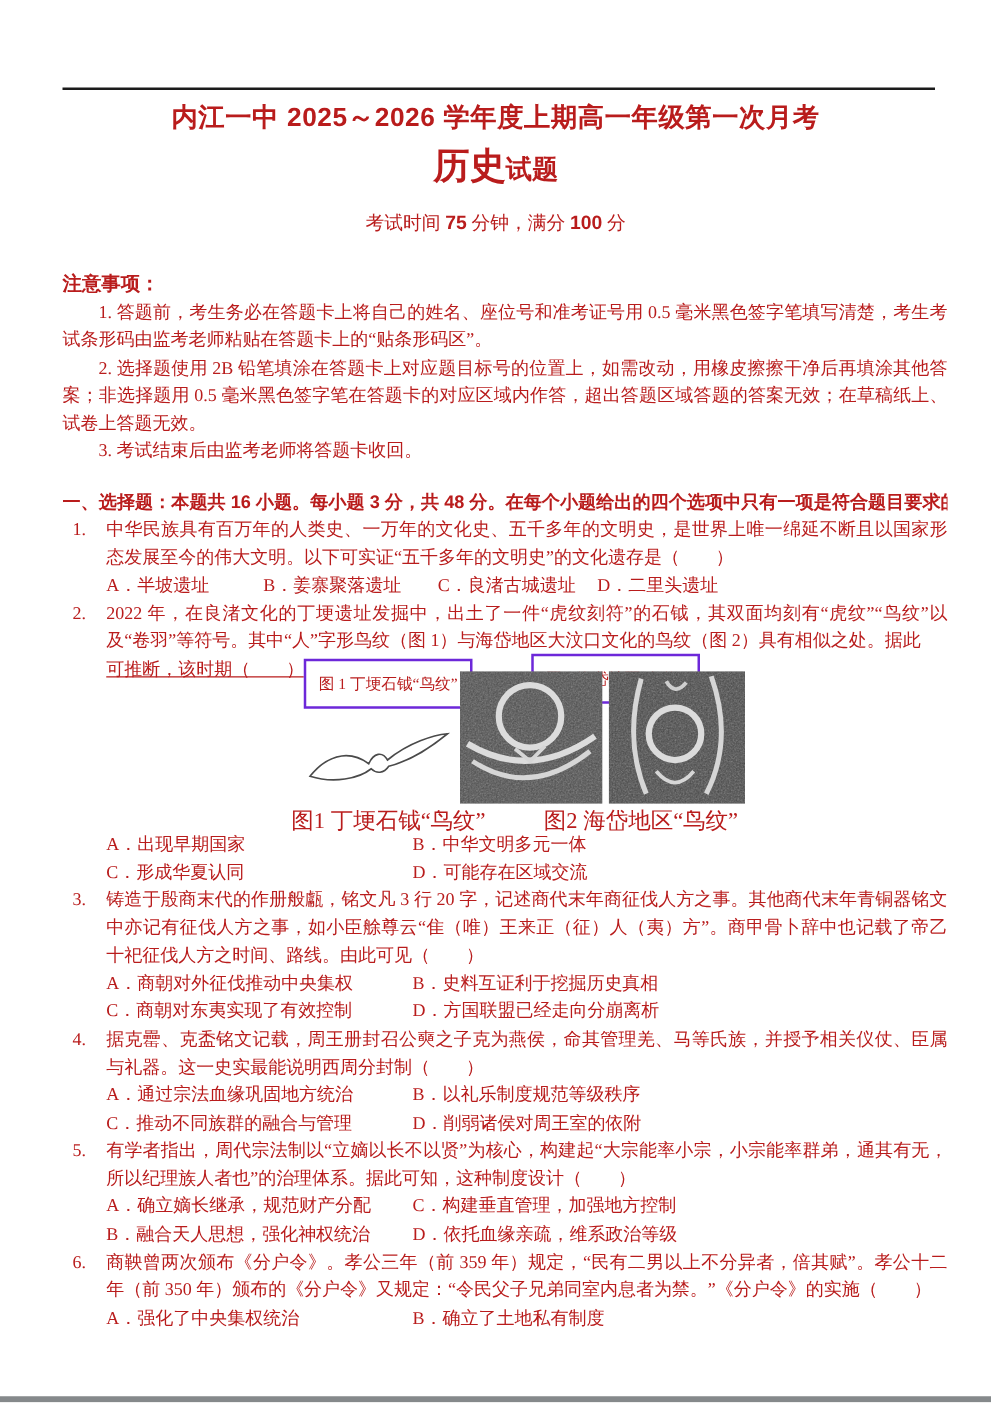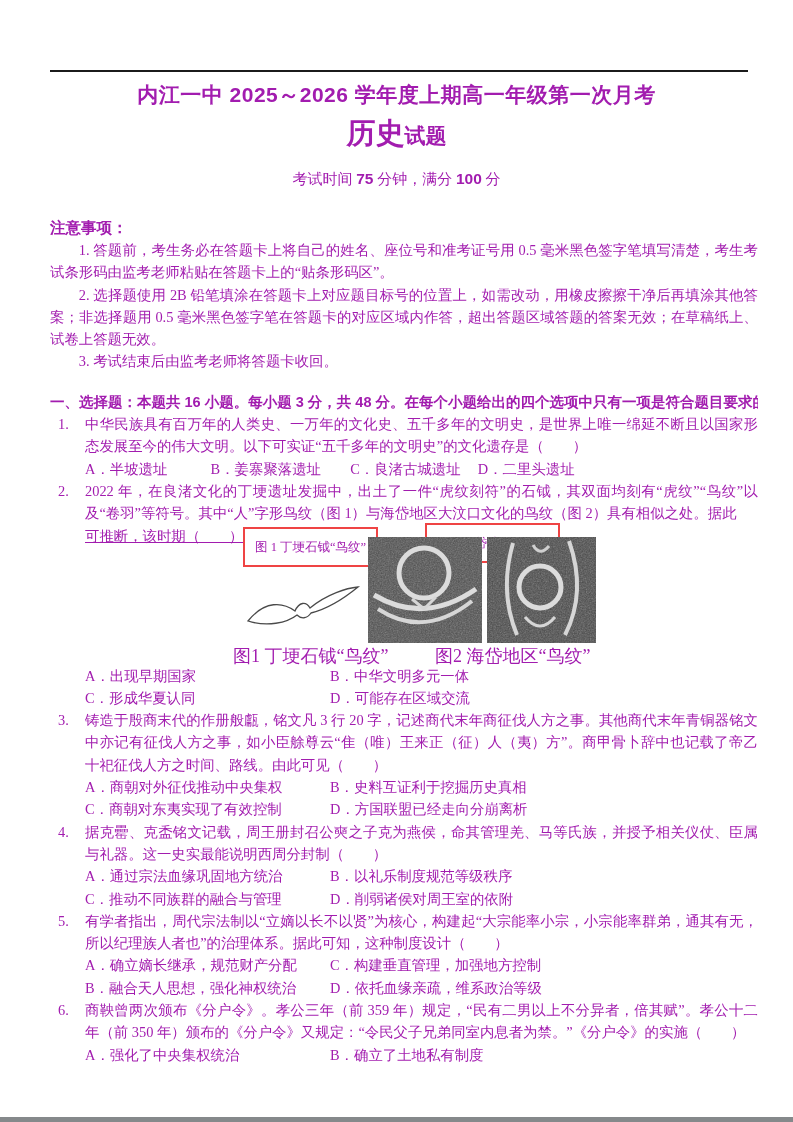--- a/index.html
+++ b/index.html
@@ -1,19 +1,19 @@
 <!DOCTYPE html>
 <html><head>
 <meta charset="utf-8">
 <style>
   * { margin:0; padding:0; box-sizing:border-box; }
   html,body { background:#fff; }
   .page {
     width:793px; height:1122px; position:relative; background:#fff;
-    font-family:"Liberation Serif", serif; color:#a21caf; overflow:hidden;
+    font-family:"Liberation Serif", serif; color:#b91c1c; overflow:hidden;
   }
   .rule { position:absolute; top:70px; left:50px; width:698px; border-top:2px solid #1b1b1b; }
   .header { padding-top:80px; }
   .title {
     text-align:center; font-family:"Liberation Sans", sans-serif; font-weight:bold;
     font-size:21px; line-height:30px; letter-spacing:0.5px;
   }
   .subtitle { text-align:center; font-family:"Liberation Sans", sans-serif; font-weight:bold; margin-top:4px; line-height:38px; }
   .subtitle .big { font-size:29px; }
   .subtitle .small { font-size:21px; }
@@ -33,21 +33,21 @@
   .qnum { position:absolute; left:8px; top:0; }
   .stem { text-align:justify; }
   .opts-inline span { display:inline-block; }
   .opts-inline .w1 { width:122px; }
   .opts-inline .w2 { width:136px; }
   .opts-inline .w3 { width:124px; }
   .opts2 { display:grid; grid-template-columns:245px 1fr; }
   .fig { position:relative; height:140px; }
   .fig-tail { position:absolute; left:0; top:0;text-decoration:underline; }
   .label-box {
-    position:absolute; background:#fff; border:2px solid #ef4444;
+    position:absolute; background:#fff; border:2px solid #6d28d9;
     font-size:12.5px; line-height:14px; padding:11px 10px; white-space:nowrap;
   }
   .label-box.b1 { left:158px; top:2px; }
   .label-box.b2 { left:340px; top:-2px; border-width:2.5px; }
   .fig-drawing { position:absolute; left:160px; top:58px; }
   .rub1 { position:absolute; left:283px; top:12px; }
   .rub2 { position:absolute; left:402px; top:12px; }
   .fig-cap { position:absolute; top:120px; font-size:18px; white-space:nowrap;text-align:center; }
   .cap1 { left:148px; }
   .cap2 { left:350px; }

